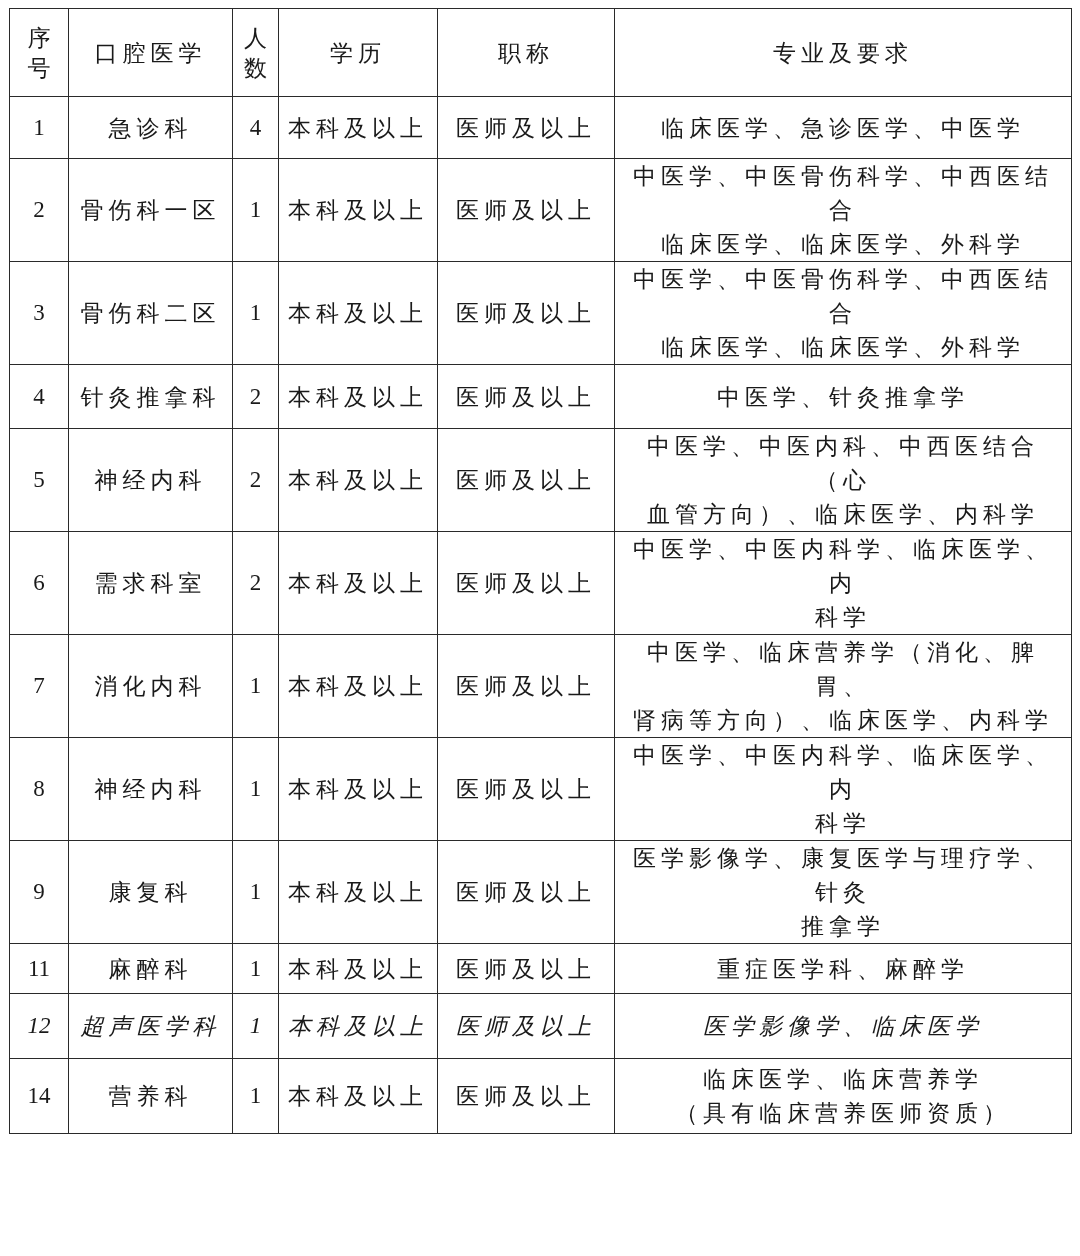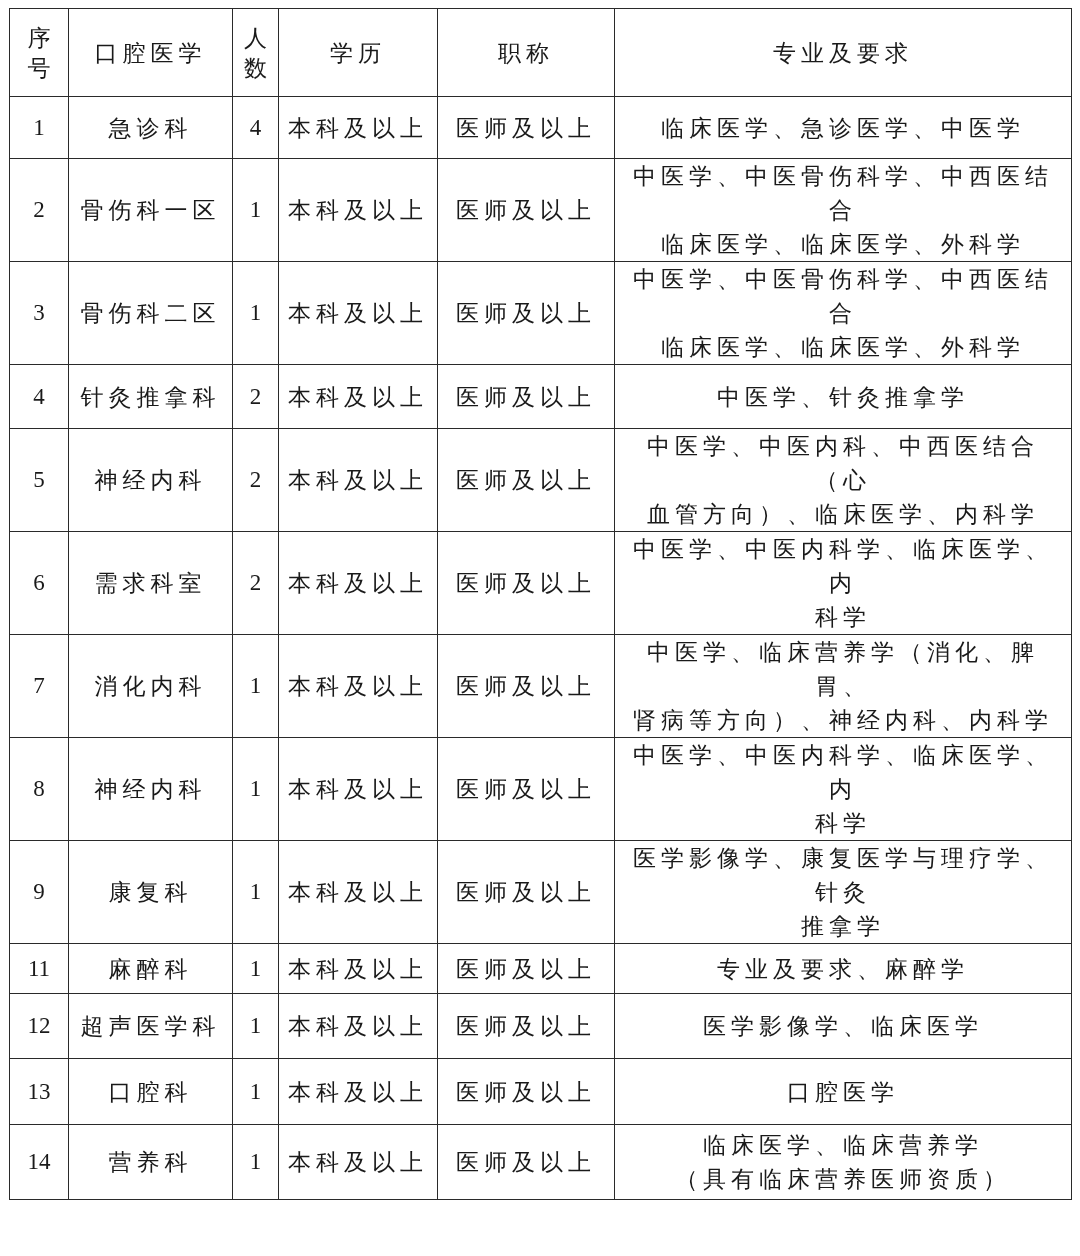--- a/index.html
+++ b/index.html
@@ -109,21 +109,21 @@
         </td>
       </tr>
       <tr style="height: 90px;">
         <td class="num">7</td>
         <td>消化内科</td>
         <td class="num">1</td>
         <td>本科及以上</td>
         <td>医师及以上</td>
         <td class="spec">
           <div>中医学、临床营养学（消化、脾胃、</div>
-          <div>肾病等方向）、神经内科、内科学</div>
+          <div>肾病等方向）、临床医学、内科学</div>
         </td>
       </tr>
       <tr style="height: 92px;">
         <td class="num">8</td>
         <td>神经内科</td>
         <td class="num">1</td>
         <td>本科及以上</td>
         <td>医师及以上</td>
         <td class="spec">
           <div>中医学、中医内科学、临床医学、内</div>
@@ -141,41 +141,31 @@
           <div>推拿学</div>
         </td>
       </tr>
       <tr style="height: 50px;">
         <td class="num">11</td>
         <td>麻醉科</td>
         <td class="num">1</td>
         <td>本科及以上</td>
         <td>医师及以上</td>
         <td class="spec">
-          <div>专业及要求、麻醉学</div>
+          <div>重症医学科、麻醉学</div>
         </td>
       </tr>
-      <tr style="height: 65px;">
+      <tr style="height: 65px; font-style: italic;">
         <td class="num">12</td>
         <td>超声医学科</td>
         <td class="num">1</td>
         <td>本科及以上</td>
         <td>医师及以上</td>
         <td class="spec">
           <div>医学影像学、临床医学</div>
-        </td>
-      </tr>
-      <tr style="height: 66px;">
-        <td class="num">13</td>
-        <td>口腔科</td>
-        <td class="num">1</td>
-        <td>本科及以上</td>
-        <td>医师及以上</td>
-        <td class="spec">
-          <div>口腔医学</div>
         </td>
       </tr>
       <tr style="height: 75px;">
         <td class="num">14</td>
         <td>营养科</td>
         <td class="num">1</td>
         <td>本科及以上</td>
         <td>医师及以上</td>
         <td class="spec">
           <div>临床医学、临床营养学</div>

